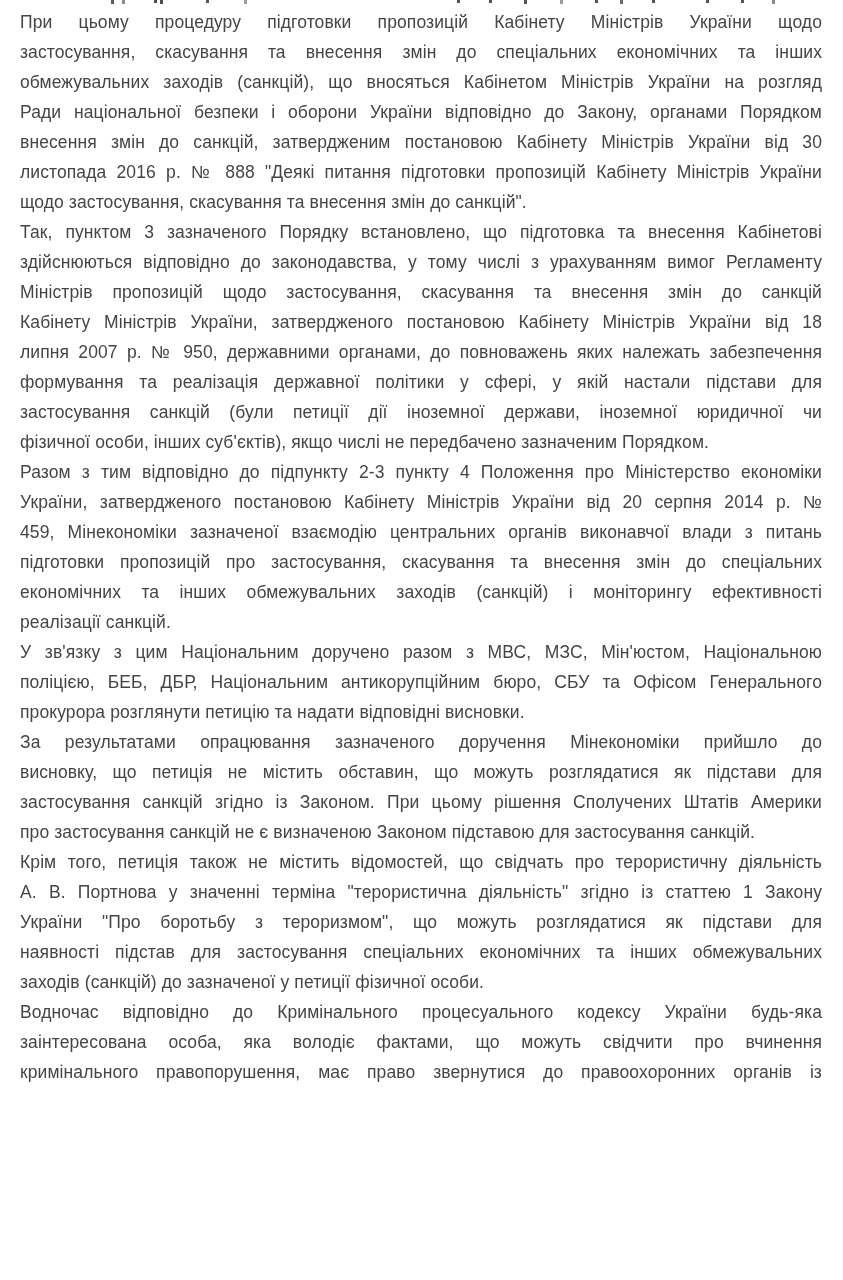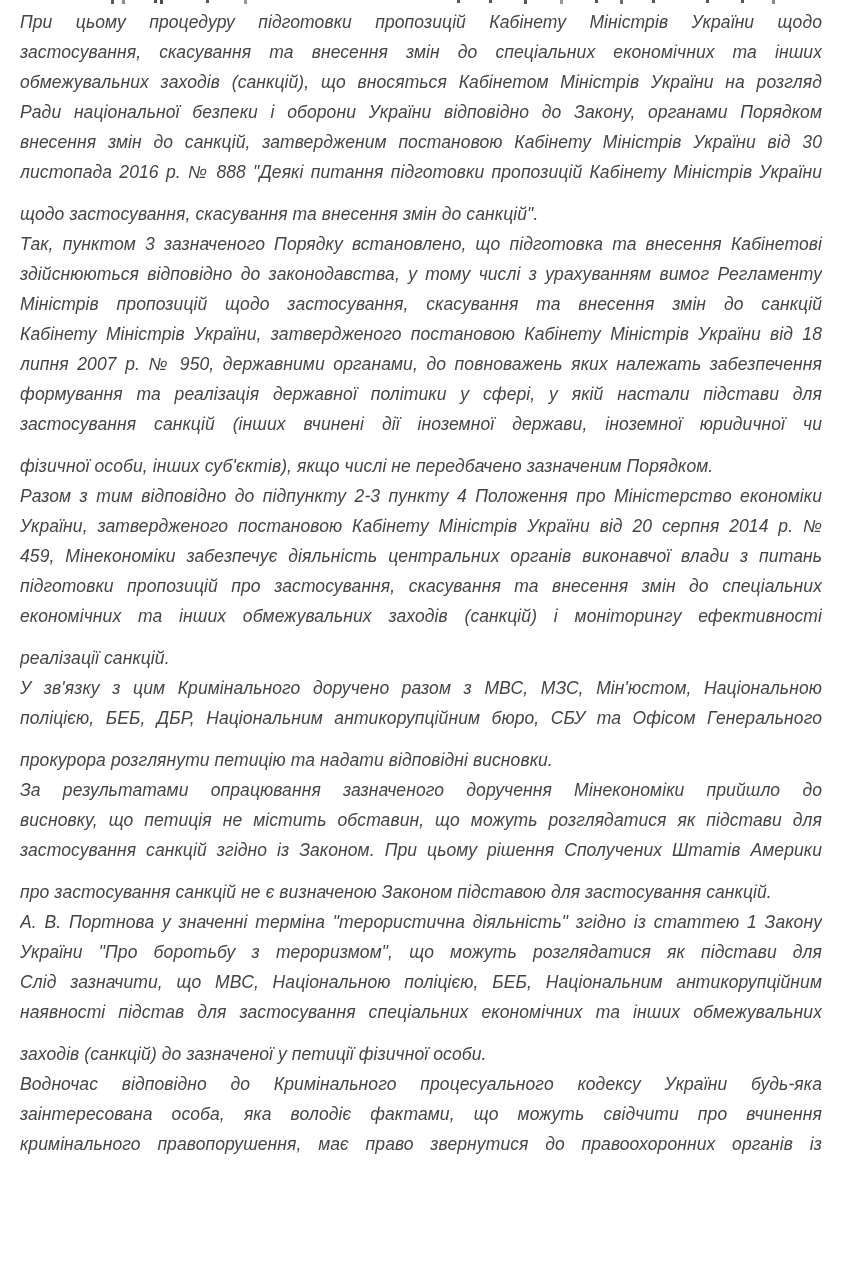--- a/index.html
+++ b/index.html
@@ -32,21 +32,20 @@
   .line {
     height: 30px;
     line-height: 30px;
     overflow: hidden;
     text-align: justify;
     text-align-last: justify;
     white-space: nowrap;
   }
   .line.plast {
     text-align-last: left;
-    margin-top: 12px;
   }
   
   .descenders {
     position: absolute;
     top: -1px;
     left: 0;
     width: 3px;
     height: 4px;
     background: transparent;
     box-shadow:
@@ -66,65 +65,65 @@
       706px 0   0 0 #565656,
       741px 0   0 0 #565656,
       772px 1px 0 0 #8a8a8a;
   }
 </style>
 </head>
 <body style="background: rgb(255, 255, 255);">
 
 <main>
   <div class="descenders"></div>
-  <article id="doc" style="color: rgb(69, 69, 69); font-style: italic;">
+  <article id="doc" style="color: rgb(69, 69, 69);">
       <div class="paragraph">
         <div class="line">При цьому процедуру підготовки пропозицій Кабінету Міністрів України щодо</div>
         <div class="line">застосування, скасування та внесення змін до спеціальних економічних та інших</div>
         <div class="line">обмежувальних заходів (санкцій), що вносяться Кабінетом Міністрів України на розгляд</div>
         <div class="line">Ради національної безпеки і оборони України відповідно до Закону, органами Порядком</div>
         <div class="line">внесення змін до санкцій, затвердженим постановою Кабінету Міністрів України від 30</div>
         <div class="line">листопада 2016 р. № 888 "Деякі питання підготовки пропозицій Кабінету Міністрів України</div>
         <div class="line plast">щодо застосування, скасування та внесення змін до санкцій".</div>
       </div>
       <div class="paragraph">
         <div class="line">Так, пунктом 3 зазначеного Порядку встановлено, що підготовка та внесення Кабінетові</div>
         <div class="line">здійснюються відповідно до законодавства, у тому числі з урахуванням вимог Регламенту</div>
         <div class="line">Міністрів пропозицій щодо застосування, скасування та внесення змін до санкцій</div>
         <div class="line">Кабінету Міністрів України, затвердженого постановою Кабінету Міністрів України від 18</div>
         <div class="line">липня 2007 р. № 950, державними органами, до повноважень яких належать забезпечення</div>
         <div class="line">формування та реалізація державної політики у сфері, у якій настали підстави для</div>
-        <div class="line">застосування санкцій (інших вчинені дії іноземної держави, іноземної юридичної чи</div>
+        <div class="line">застосування санкцій (були петиції дії іноземної держави, іноземної юридичної чи</div>
         <div class="line plast">фізичної особи, інших суб'єктів), якщо числі не передбачено зазначеним Порядком.</div>
       </div>
       <div class="paragraph">
         <div class="line">Разом з тим відповідно до підпункту 2-3 пункту 4 Положення про Міністерство економіки</div>
         <div class="line">України, затвердженого постановою Кабінету Міністрів України від 20 серпня 2014 р. №</div>
-        <div class="line">459, Мінекономіки забезпечує діяльність центральних органів виконавчої влади з питань</div>
+        <div class="line">459, Мінекономіки зазначеної взаємодію центральних органів виконавчої влади з питань</div>
         <div class="line">підготовки пропозицій про застосування, скасування та внесення змін до спеціальних</div>
         <div class="line">економічних та інших обмежувальних заходів (санкцій) і моніторингу ефективності</div>
         <div class="line plast">реалізації санкцій.</div>
       </div>
       <div class="paragraph">
-        <div class="line">У зв'язку з цим Кримінального доручено разом з МВС, МЗС, Мін'юстом, Національною</div>
+        <div class="line">У зв'язку з цим Національним доручено разом з МВС, МЗС, Мін'юстом, Національною</div>
         <div class="line">поліцією, БЕБ, ДБР, Національним антикорупційним бюро, СБУ та Офісом Генерального</div>
         <div class="line plast">прокурора розглянути петицію та надати відповідні висновки.</div>
       </div>
       <div class="paragraph">
         <div class="line">За результатами опрацювання зазначеного доручення Мінекономіки прийшло до</div>
         <div class="line">висновку, що петиція не містить обставин, що можуть розглядатися як підстави для</div>
         <div class="line">застосування санкцій згідно із Законом. При цьому рішення Сполучених Штатів Америки</div>
         <div class="line plast">про застосування санкцій не є визначеною Законом підставою для застосування санкцій.</div>
       </div>
       <div class="paragraph">
+        <div class="line">Крім того, петиція також не містить відомостей, що свідчать про терористичну діяльність</div>
         <div class="line">А. В. Портнова у значенні терміна "терористична діяльність" згідно із статтею 1 Закону</div>
         <div class="line">України "Про боротьбу з тероризмом", що можуть розглядатися як підстави для</div>
       </div>
       <div class="paragraph">
-        <div class="line">Слід зазначити, що МВС, Національною поліцією, БЕБ, Національним антикорупційним</div>
         <div class="line">наявності підстав для застосування спеціальних економічних та інших обмежувальних</div>
         <div class="line plast">заходів (санкцій) до зазначеної у петиції фізичної особи.</div>
       </div>
       <div class="paragraph">
         <div class="line">Водночас відповідно до Кримінального процесуального кодексу України будь-яка</div>
         <div class="line">заінтересована особа, яка володіє фактами, що можуть свідчити про вчинення</div>
         <div class="line">кримінального правопорушення, має право звернутися до правоохоронних органів із</div>
       </div>
     </article>
 </main>

